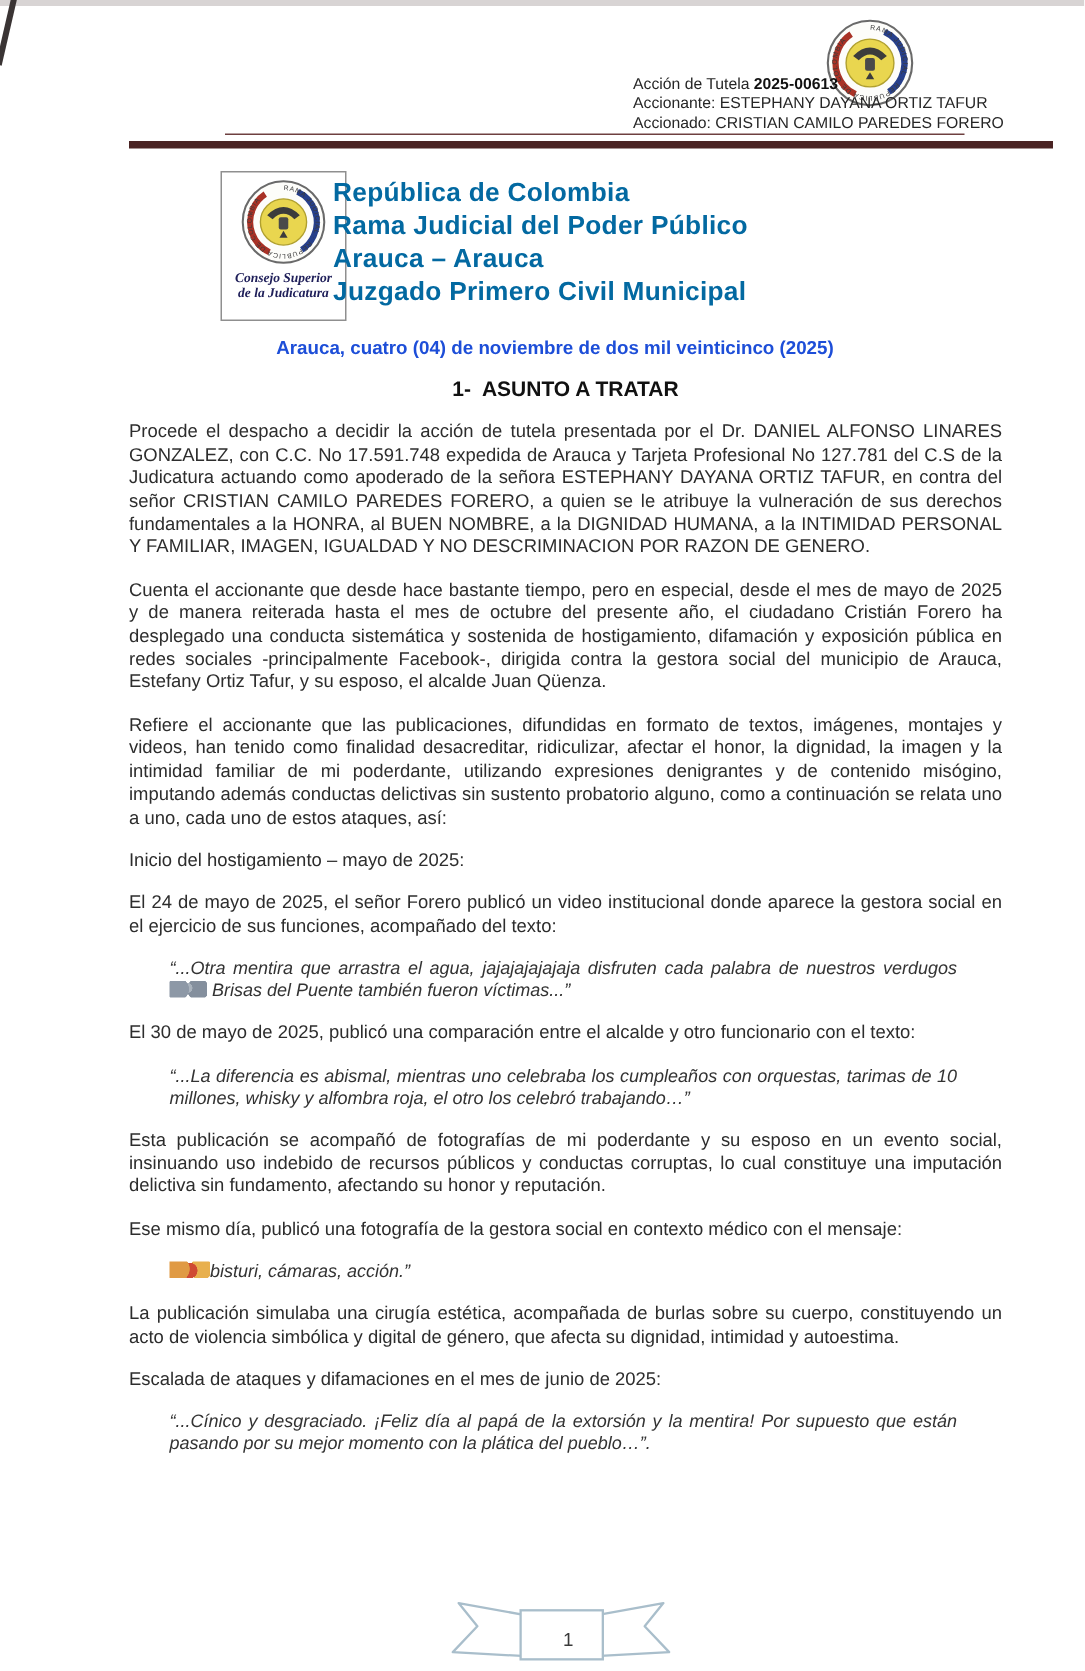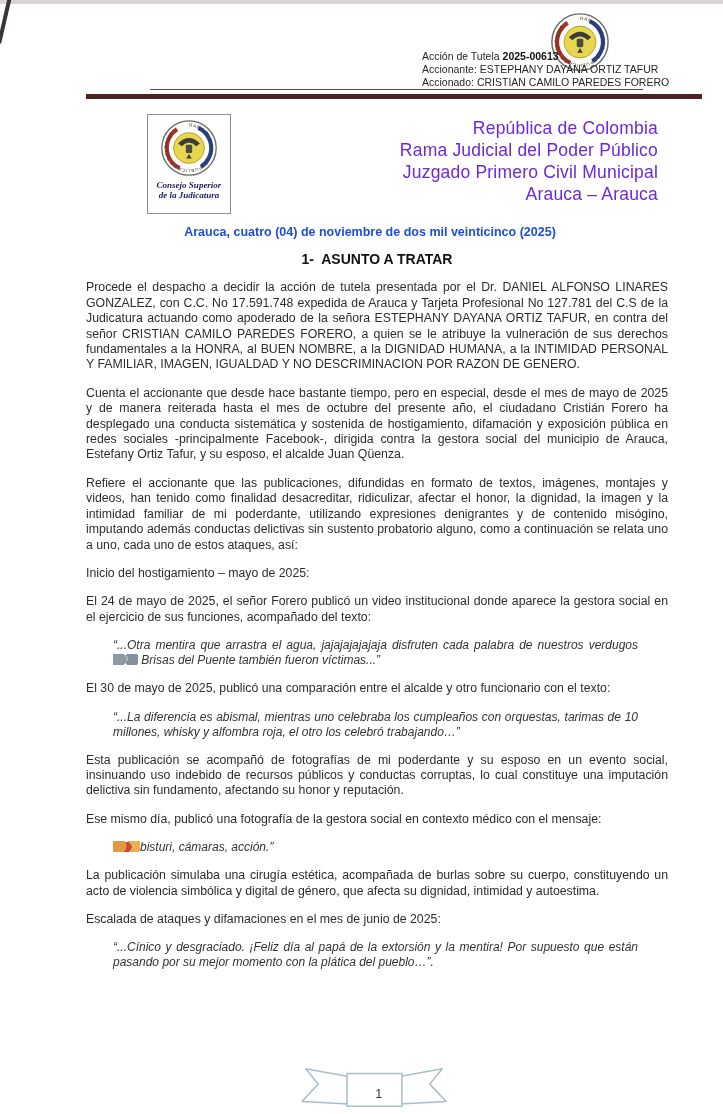--- a/index.html
+++ b/index.html
@@ -13,22 +13,22 @@
   .case-lines{position:absolute;left:422px;top:50px;font-size:10.5px;line-height:13px;color:#262626;}
   .case-lines b{color:#111;}
   .rule-thin{position:absolute;left:150px;top:89px;width:493px;height:1px;background:#6e4040;}
   .rule-thick{position:absolute;left:86px;top:94px;width:616px;height:5px;background:#4a2323;}
   
   .logo-box{position:absolute;left:147px;top:114px;width:84px;height:100px;border:1px solid #8f8f8f;
         box-sizing:border-box;display:flex;flex-direction:column;align-items:center;padding-top:4px;}
   .logo-box svg{width:58px;height:58px;}
   .seal-caption{font-family:"Liberation Serif",serif;font-weight:bold;font-style:italic;
         font-size:9px;line-height:10px;color:#20205a;text-align:center;margin-top:3px;}
-  .court-title{position:absolute;left:222px;top:117px;width:436px;text-align:right;
-        font-weight:normal;font-size:17.5px;line-height:22px;color:#6d28d9;letter-spacing:.2px;}
+  .court-title{position:absolute;left:222px;top:117px;width:436px;text-align:left;
+        font-weight:bold;font-size:17.5px;line-height:22px;color:#0369a1;letter-spacing:.2px;}
   .date-line{position:absolute;left:60px;top:225px;width:620px;text-align:center;
         font-weight:bold;font-size:12.5px;color:#1d4ed8;}
   
   .body-col{position:absolute;left:86px;top:252px;width:582px;font-size:12.3px;line-height:15.4px;}
   .h-center{text-align:center;font-weight:bold;font-size:14px;color:#111;margin:0 0 13px 0;
         white-space:pre-wrap;}
   .body-col p{margin:0 0 13px 0;text-align:justify;}
   .body-col p.label{text-align:left;}
   .quote{font-style:italic;font-size:12px;line-height:15px;margin:0 30px 13px 27px !important;
         text-align:justify;color:#333;}
@@ -101,22 +101,22 @@
     </svg>
     <div class="seal-caption">
       <div>Consejo Superior</div>
       <div>de la Judicatura</div>
     </div>
   </div>
 
   <div class="court-title">
     <div>República de Colombia</div>
     <div>Rama Judicial del Poder Público</div>
+    <div>Arauca – Arauca</div>
     <div>Juzgado Primero Civil Municipal</div>
-    <div>Arauca – Arauca</div>
   </div>
 
   <div class="date-line">Arauca, cuatro (04) de noviembre de dos mil veinticinco (2025)</div>
 
   <div class="body-col">
     <div class="h-center">1-  ASUNTO A TRATAR</div>
     <p>Procede el despacho a decidir la acción de tutela presentada por el Dr. DANIEL ALFONSO LINARES GONZALEZ, con C.C. No 17.591.748 expedida de Arauca y Tarjeta Profesional No 127.781 del C.S de la Judicatura actuando como apoderado de la señora ESTEPHANY DAYANA ORTIZ TAFUR, en contra del señor CRISTIAN CAMILO PAREDES FORERO, a quien se le atribuye la vulneración de sus derechos fundamentales a la HONRA, al BUEN NOMBRE, a la DIGNIDAD HUMANA, a la INTIMIDAD PERSONAL Y FAMILIAR, IMAGEN, IGUALDAD Y NO DESCRIMINACION POR RAZON DE GENERO.</p>
     <p>Cuenta el accionante que desde hace bastante tiempo, pero en especial, desde el mes de mayo de 2025 y de manera reiterada hasta el mes de octubre del presente año, el ciudadano Cristián Forero ha desplegado una conducta sistemática y sostenida de hostigamiento, difamación y exposición pública en redes sociales -principalmente Facebook-, dirigida contra la gestora social del municipio de Arauca, Estefany Ortiz Tafur, y su esposo, el alcalde Juan Qüenza.</p>
     <p>Refiere el accionante que las publicaciones, difundidas en formato de textos, imágenes, montajes y videos, han tenido como finalidad desacreditar, ridiculizar, afectar el honor, la dignidad, la imagen y la intimidad familiar de mi poderdante, utilizando expresiones denigrantes y de contenido misógino, imputando además conductas delictivas sin sustento probatorio alguno, como a continuación se relata uno a uno, cada uno de estos ataques, así:</p>
     <p class="label">Inicio del hostigamiento – mayo de 2025:</p>

